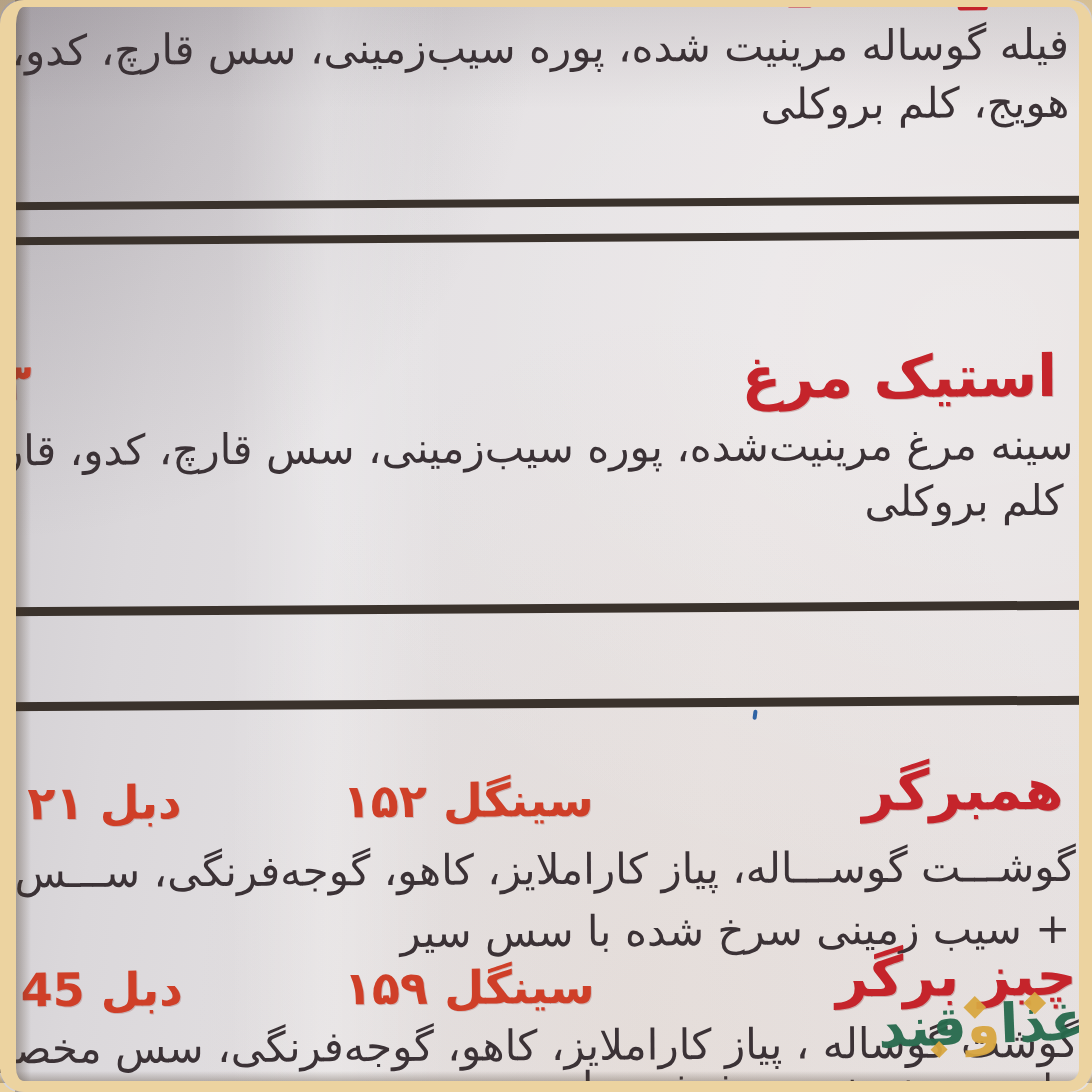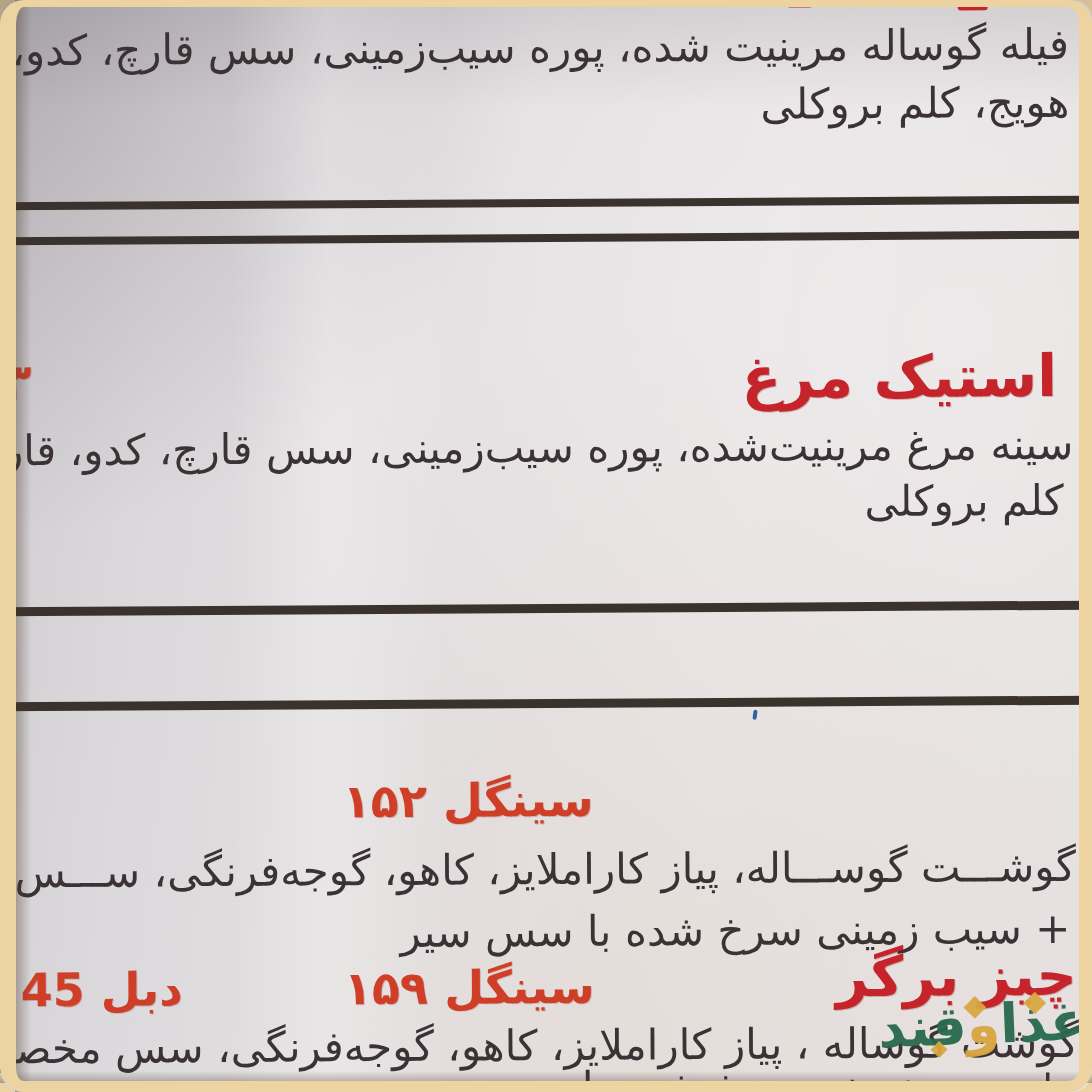--- a/index.html
+++ b/index.html
@@ -82,21 +82,23 @@
 
   <div class="price" style="top:352px;left:2px;font-size:50px">۳</div>
   <div class="red-title" style="top:348px;right:34px;font-size:58px">استیک مرغ</div>
   <div class="line" style="top:424px;right:18px">سینه مرغ مرینیت‌شده، پوره سیب‌زمینی، سس قارچ، کدو، قارچ، هـ</div>
   <div class="line" style="top:480px;right:28px">کلم بروکلی</div>
 
   <div class="rule" style="top:604px;height:9px"></div>
   <div class="rule" style="top:699px;height:9px"></div>
   <div class="speck" style="left:752px;top:711px;width:4px;height:10px"></div>
 
+  <div class="red-title" style="top:762px;right:30px;font-size:56px">همبرگر</div>
   <div class="price" style="top:775px;right:500px;font-size:46px">سینگل ۱۵۲</div>
+  <div class="price" style="top:775px;right:912px;font-size:46px">دبل ۲۱</div>
   <div class="line" style="top:846px;right:18px">گوشـــت گوســـاله، پیاز کاراملایز، کاهو، گوجه‌فرنگی، ســـس مخصو</div>
   <div class="line" style="top:908px;right:24px">+ سیب زمینی سرخ شده با سس سیر</div>
 
   <div class="red-title" style="top:948px;right:18px;font-size:56px">چیز برگر</div>
   <div class="price" style="top:962px;right:500px;font-size:46px">سینگل ۱۵۹</div>
   <div class="price" style="top:962px;right:912px;font-size:46px">دبل 45</div>
   <div class="line" style="top:1022px;right:16px">گوشت گوساله ، پیاز کاراملایز، کاهو، گوجه‌فرنگی، سس مخصوص، پـ</div>
   <div class="line" style="top:1064px;right:30px">+ سیب زمینی سرخ شده با سس سیر</div>
 
   <div class="watermark" style="top:996px;right:8px">

